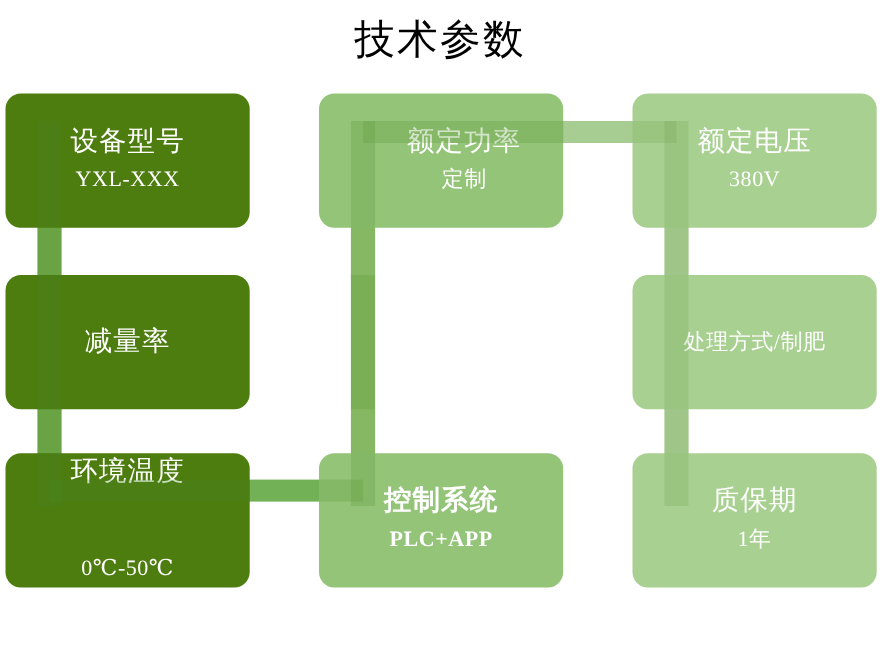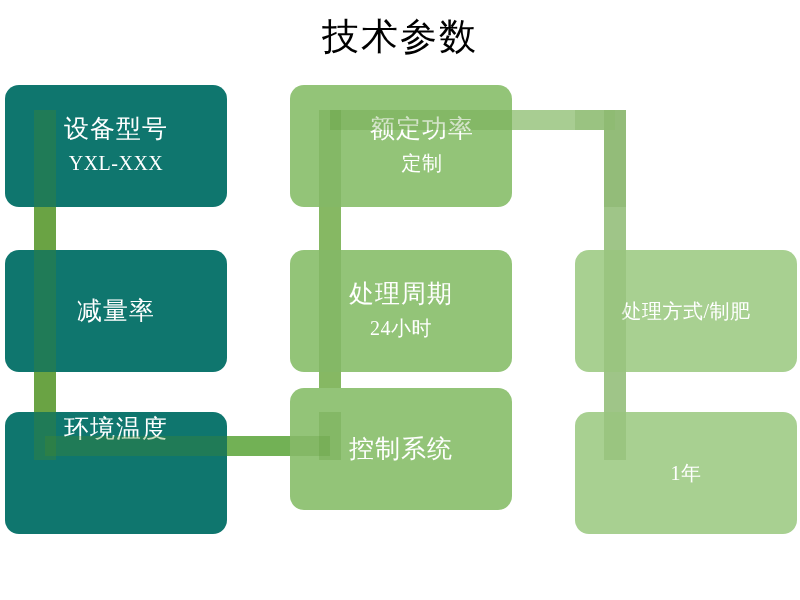--- a/index.html
+++ b/index.html
@@ -74,21 +74,21 @@
     white-space: nowrap;
   }
   .card .c-value {
     font-size: 20px;
     line-height: 34px;
     letter-spacing: 0.5px;
     white-space: nowrap;
   }
 
   
-  .col1 { background: #0f766e; }
+  .col1 { background: #4d7c0f; }
   .col2 { background: #93c478; }
   .col3 { background: #a8d091; }
 
   
   .conn-over {
     position: absolute;
     z-index: 3;
     pointer-events: none;
   }
   .conn-over.v { width: 22px; }
@@ -117,43 +117,46 @@
   <div class="card col1" style="left:5px; top:85px;">
     <div class="c-title">设备型号</div>
     <div class="c-value">YXL-XXX</div>
   </div>
 
   <div class="card col2" style="left:290px; top:85px;padding-left:48px;">
     <div class="c-title">额定功率</div>
     <div class="c-value">定制</div>
   </div>
 
+  <div class="card col3" style="left:575px; top:85px;">
+    <div class="c-title">额定电压</div>
+    <div class="c-value">380V</div>
+  </div>
 
   <div class="card col1" style="left:5px; top:250px;">
     <div class="c-title">减量率</div>
   </div>
 
-  <div class="card col2" style="left:290px; top:250px;">
-    <div class="c-title">处理周期</div>
-    <div class="c-value">24小时</div>
-  </div>
 
   <div class="card col3" style="left:575px; top:250px;">
     <div class="c-value">处理方式/制肥</div>
   </div>
 
   <div class="card col1" style="left:5px; top:412px;justify-content:space-between;">
     <div class="c-title">环境温度</div>
+    <div class="c-value">0℃-50℃</div>
   </div>
 
-  <div class="card col2" style="left:290px; top:388px;">
+  <div class="card col2" style="left:290px; top:412px;font-weight:bold;">
     <div class="c-title">控制系统</div>
+    <div class="c-value">PLC+APP</div>
   </div>
 
   <div class="card col3" style="left:575px; top:412px;">
+    <div class="c-title">质保期</div>
     <div class="c-value">1年</div>
   </div>
 
   <div class="conn-over v ov-a" style="left:34px; top:110px; height:97px;"></div>
   <div class="conn-over v ov-a" style="left:34px; top:250px; height:122px;"></div>
   <div class="conn-over v ov-a" style="left:34px; top:412px; height:48px;"></div>
 
   <div class="conn-over v ov-b" style="left:319px; top:110px; height:97px;"></div>
   <div class="conn-over v ov-b" style="left:319px; top:250px; height:122px;"></div>
   <div class="conn-over v ov-b" style="left:319px; top:412px; height:48px;"></div>

